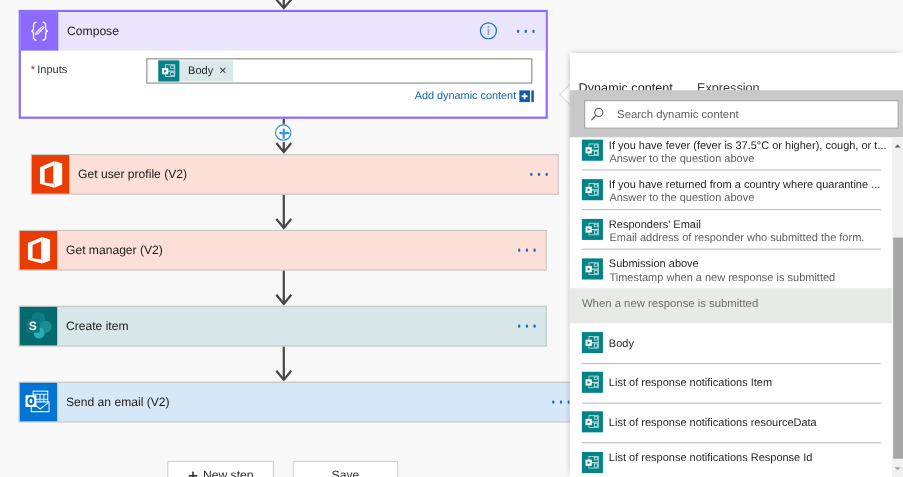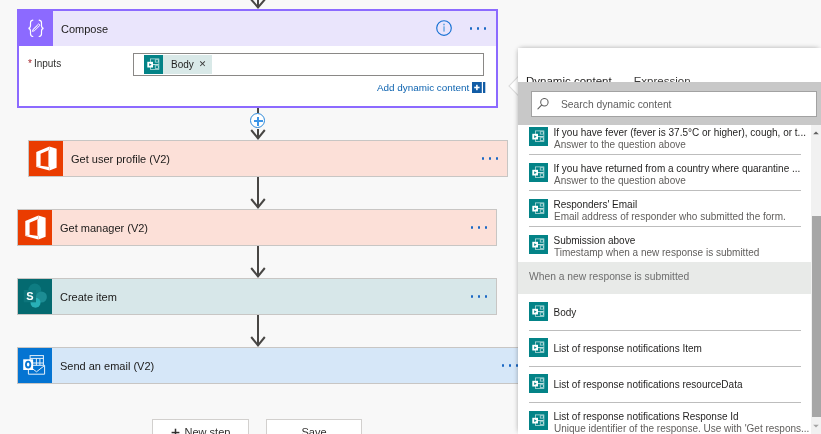--- a/index.html
+++ b/index.html
@@ -446,21 +446,20 @@
                   <rect x="12.8" y="7.8" width="17.0" height="21.2"></rect>
                   <rect x="22.4" y="9.6" width="6.2" height="4.6"></rect>
                   <rect x="22.4" y="21.6" width="6.2" height="5.6"></rect>
                 </g>
                 <rect x="16.2" y="18.3" width="13.2" height="1.9" fill="#dcefef"></rect>
                 <rect x="6.6" y="13.6" width="11.4" height="11.4" fill="#ffffff"></rect>
                 <path d="M10.4 16.4 L15.4 19.3 L10.4 22.2 Z" fill="#038387"></path>
               </svg>
             </div>
             <div class="dc-title" style="top: 9px;">List of response notifications Response Id</div>
-            <div class="dc-sub" style="top: 21px;">Unique identifier of the response. Use with 'Get respons...</div>
           </div>
         </div>
       </div>
   </div>
 
   <div class="sb-track"></div>
   <div class="sb-arrow" style="top:128px;">
     <svg width="10" height="10" viewBox="0 0 10 10" style="display:block">
         <path d="M2.2 6.2 L5 3.4 L7.8 6.2 Z" fill="#606060"></path>
       </svg>

